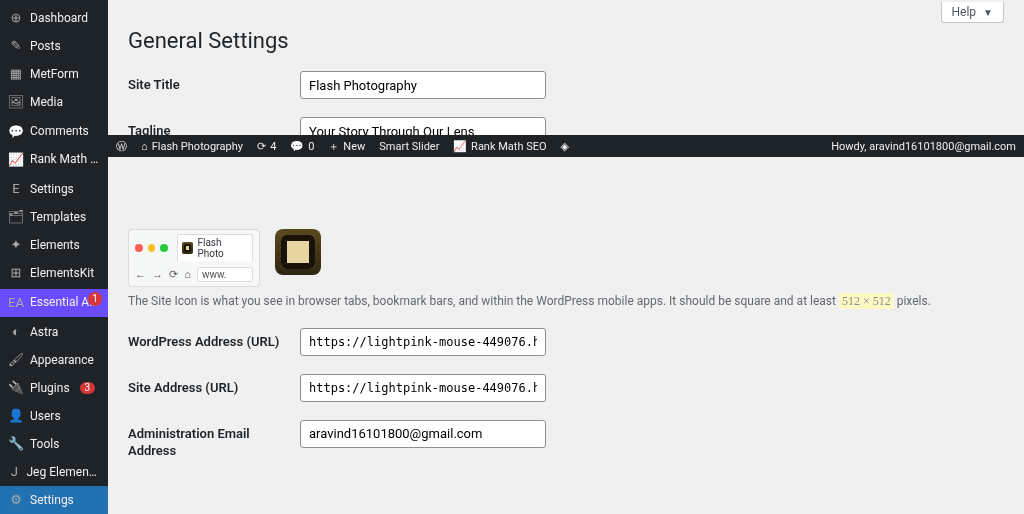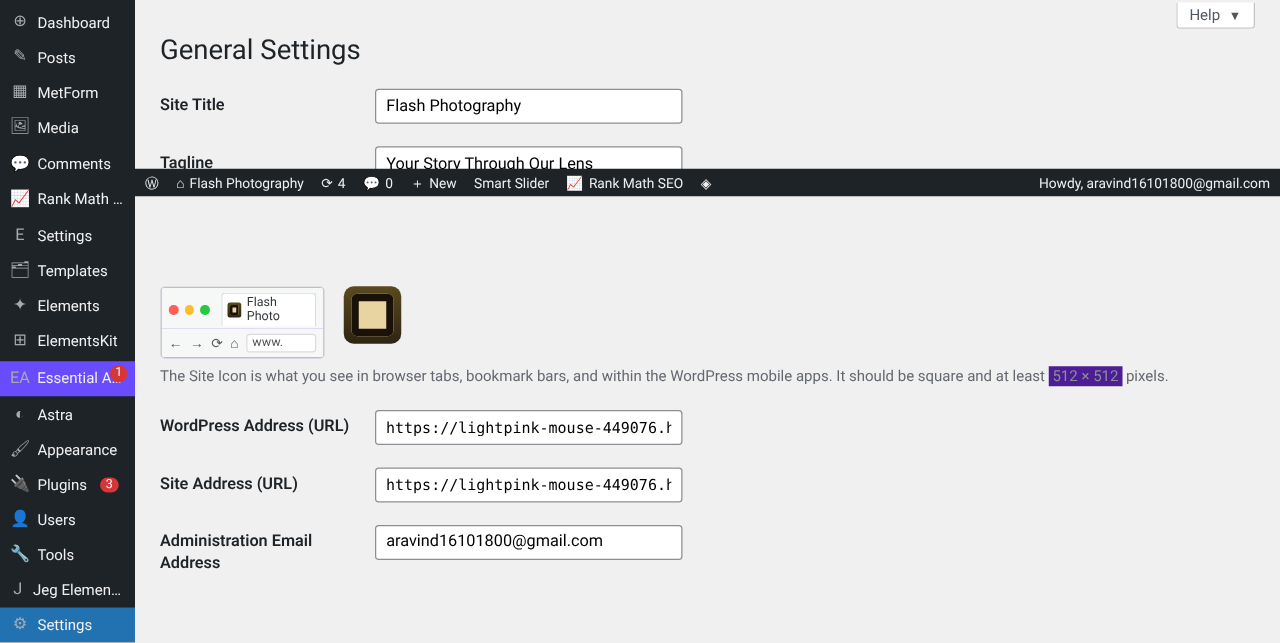--- a/index.html
+++ b/index.html
@@ -80,37 +80,37 @@
   .form-row { display:flex; align-items:flex-start; gap:12px; margin-bottom:18px; }
   .form-row .th { width:160px; font-weight:600; color:#1d2327; font-size:13px; padding-top:6px; line-height:1.3; }
   .form-row .td { flex:1; }
   input.regular-text {
     width:246px; padding:4px 8px; font-size:13px; border:1px solid #8c8f94; border-radius:3px; background:#fff; height:28px;
     font-family: inherit;
   }
   input.code { font-family: Consolas, Menlo, monospace; font-size:12px; }
   .description { color:#646970; font-size:12px; margin-top:6px; line-height:1.4; }
   .description a { color:#2271b1; text-decoration:underline; }
-  .description .dim { color:#8c8f94; background:#4c1d95; padding:1px 3px; }
+  .description .dim { color:#8c8f94; background:#fef9c3; padding:1px 3px;font-family:Liberation Serif, serif; }
 
   
   .admin-bar {
     position:absolute; top:135px; left:0; right:0; height:22px;
     background:#1d2327; color:#fff; display:flex; align-items:center;
     font-size:11px;
     padding:0 8px;
     z-index:10;
   }
   .admin-bar .ab-left { display:flex; align-items:center; gap:14px; }
   .admin-bar .ab-left .ab-item { display:flex; align-items:center; gap:4px; color:#eee; cursor:pointer; }
   .admin-bar .ab-right { margin-left:auto; color:#eee; }
 
   
   .browser-preview {
-    width:132px; border:1px solid #dcdcde; border-radius:4px; background:#8b5cf6; overflow:hidden;
+    width:132px; border:1px solid #dcdcde; border-radius:4px; background:#c4b5fd; overflow:hidden;
     display:inline-block; vertical-align:top;
   }
   .bp-header { display:flex; align-items:center; gap:5px; padding:4px 6px 2px; background:#f6f7f7; }
   .bp-dot { width:8px; height:8px; border-radius:50%; }
   .bp-dot.red { background:#ff5f56; } .bp-dot.yellow { background:#ffbd2e; } .bp-dot.green { background:#27c93f; }
   .bp-tab { display:flex; align-items:center; gap:4px; background:#fff; border:1px solid #dcdcde; border-bottom:none; padding:2px 4px; font-size:10px; margin-left:4px; border-top-left-radius:3px; border-top-right-radius:3px; }
   .bp-toolbar { display:flex; align-items:center; gap:6px; padding:4px 6px; background:#f6f7f7; font-size:11px; color:#555; }
   .bp-url { background:#fff; border:1px solid #dcdcde; border-radius:3px; padding:1px 4px; font-size:10px; flex:1; }
 
   .favicon-large {

